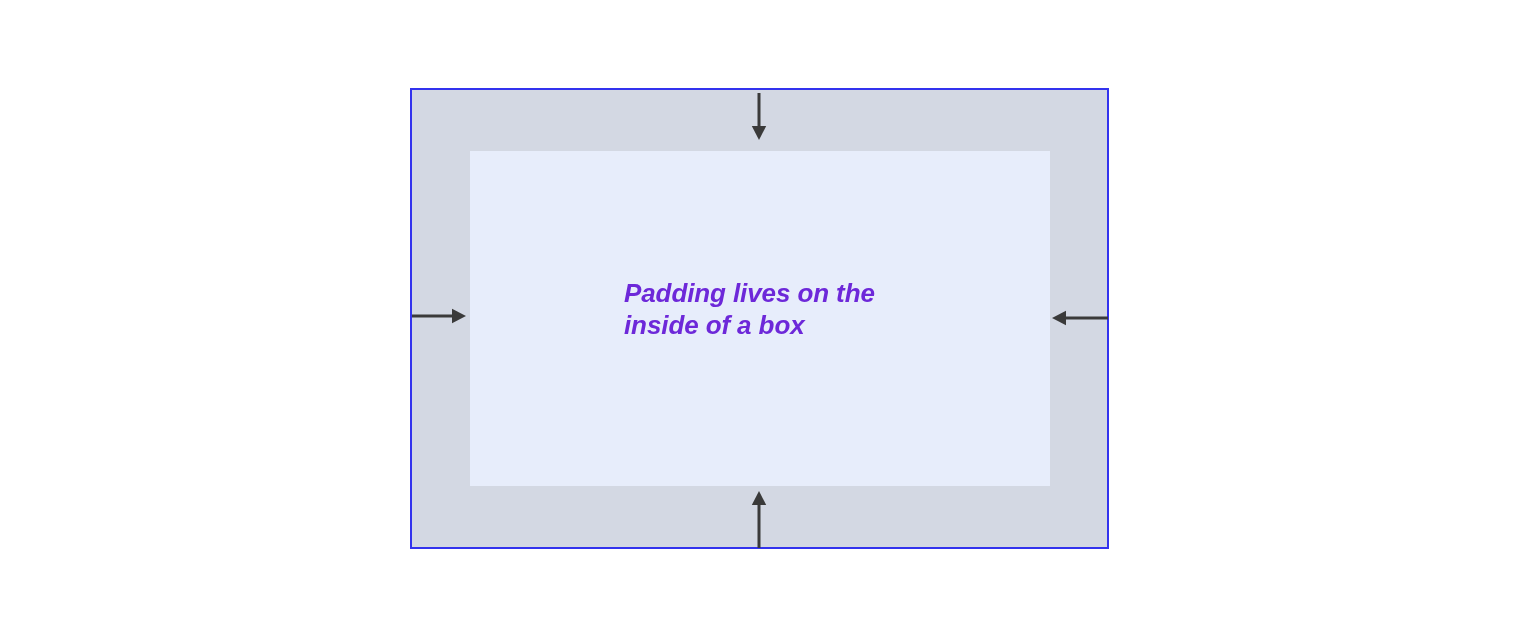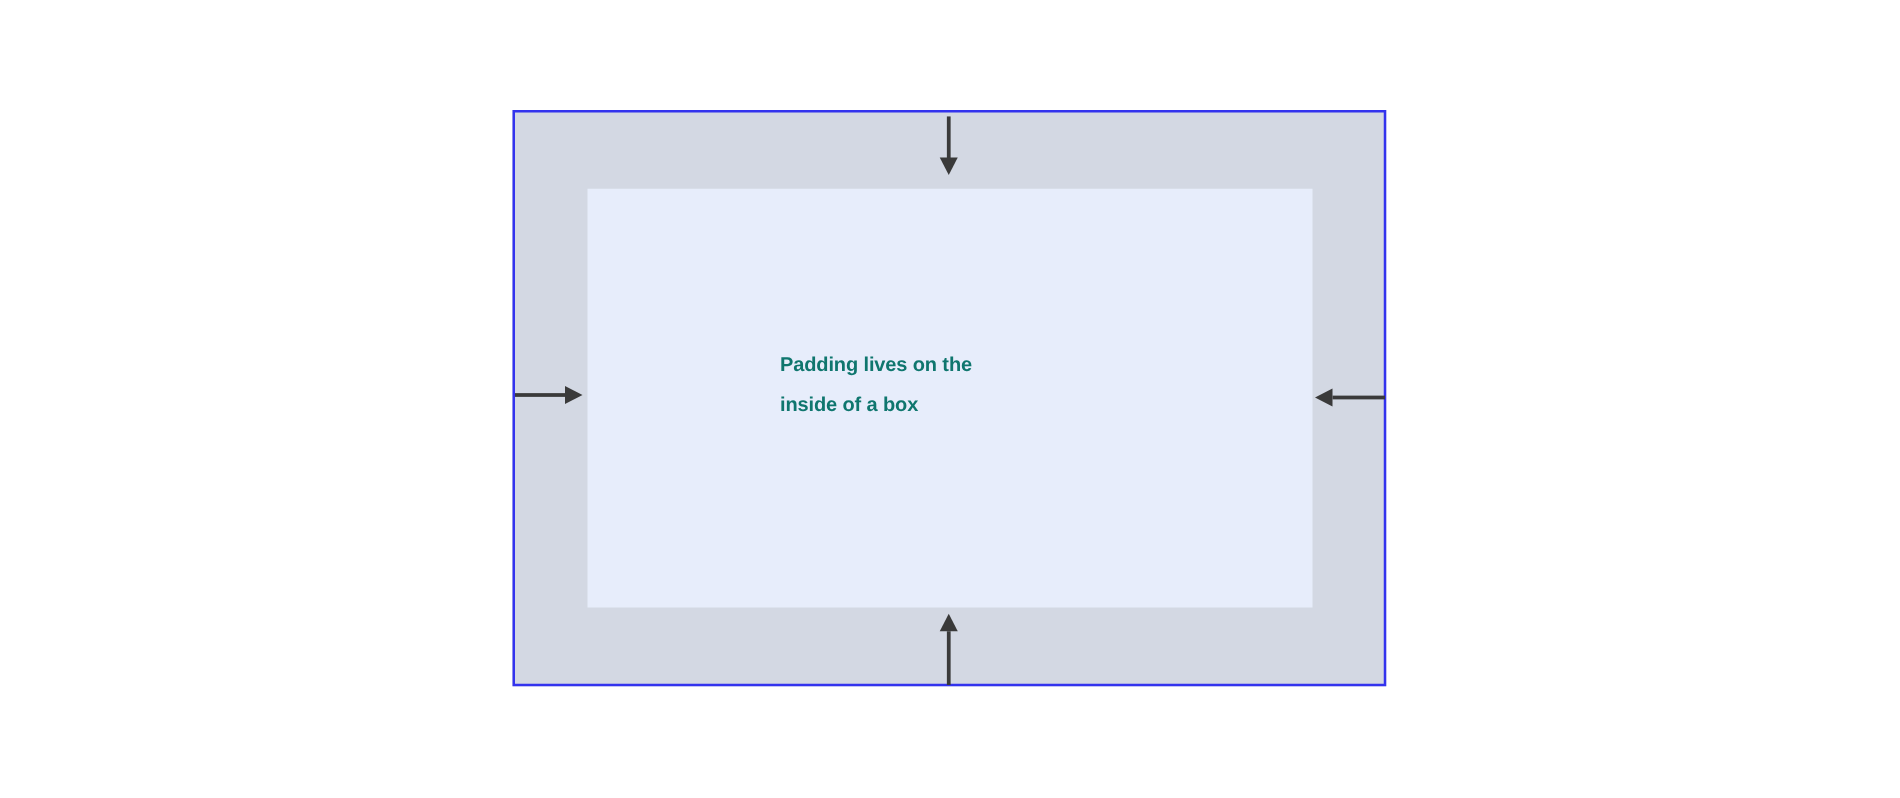--- a/index.html
+++ b/index.html
@@ -76,21 +76,21 @@
   #arrow-right  { left: 1050px;top: 296px; width: 60px; height: 44px; }
 </style>
 </head>
 <body>
 
 <div id="canvas" style="background: rgb(255, 255, 255); width: 1520px; height: 638px;">
 
   <div id="padding-box" style="left: 410px; top: 88px; width: 695px; height: 457px; background: rgb(211, 216, 227); border: 2px solid rgb(51, 51, 238);">
 
     <div id="content-box" style="left: 58px; top: 61px; width: 580px; height: 335px; background: rgb(231, 237, 251);">
-      <p id="content-text" style="color: #0f766e; font-size: 16px; font-weight: bold;">Padding lives on the
+      <p id="content-text" style="color: #6d28d9; font-size: 26px; font-weight: bold; font-style: italic;">Padding lives on the
 inside of a box</p>
     </div>
 
   </div>
 
   <div class="arrow" id="arrow-top">
     <svg width="44" height="52" viewBox="0 0 44 52" xmlns="http://www.w3.org/2000/svg">
       <rect x="20.5" y="0" width="3" height="38" fill="#3a3a3a"></rect>
       <polygon points="22,47 14.8,33 29.2,33" fill="#3a3a3a"></polygon>
     </svg>

